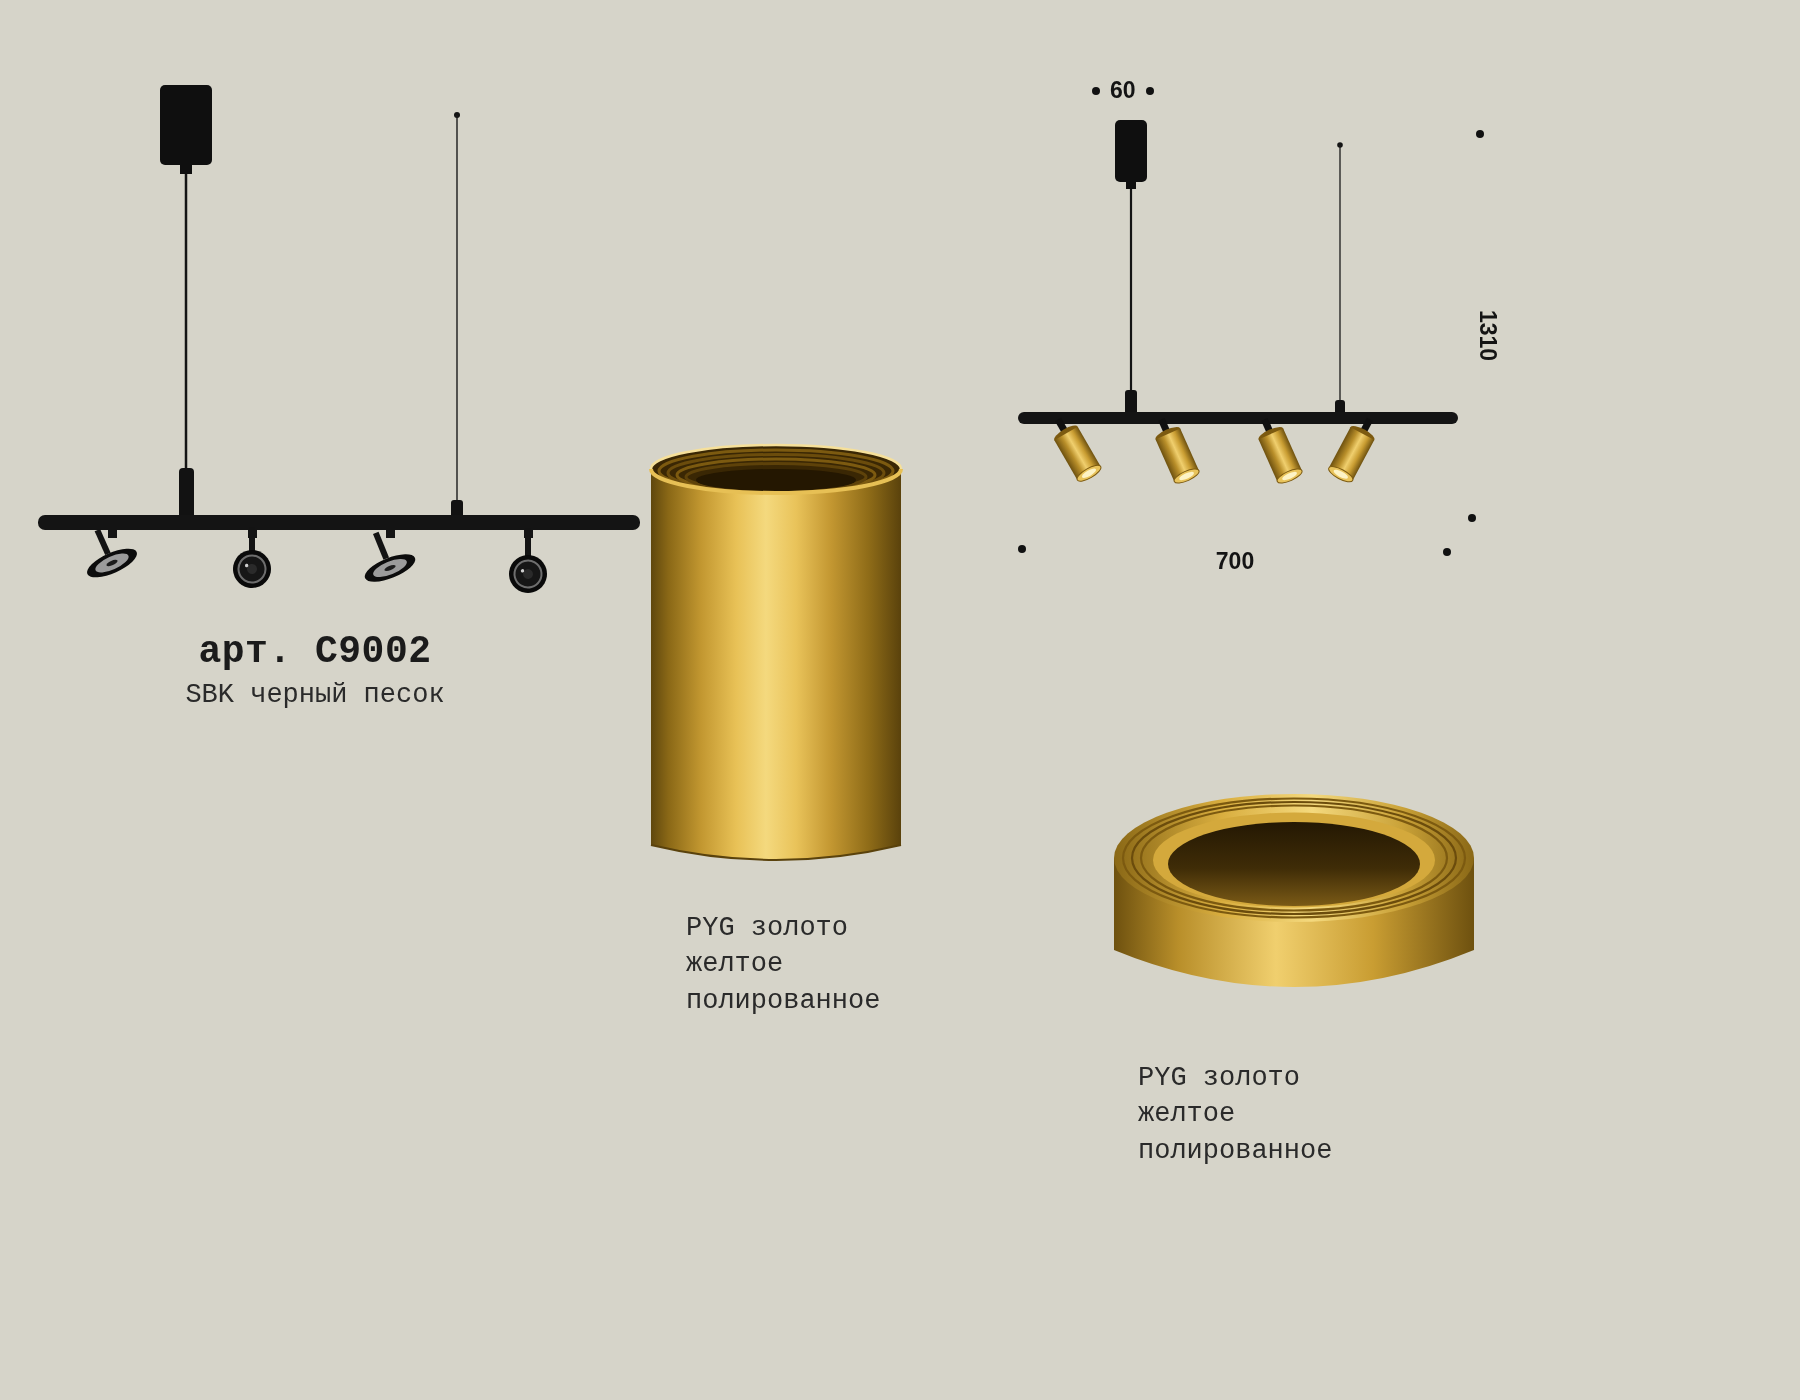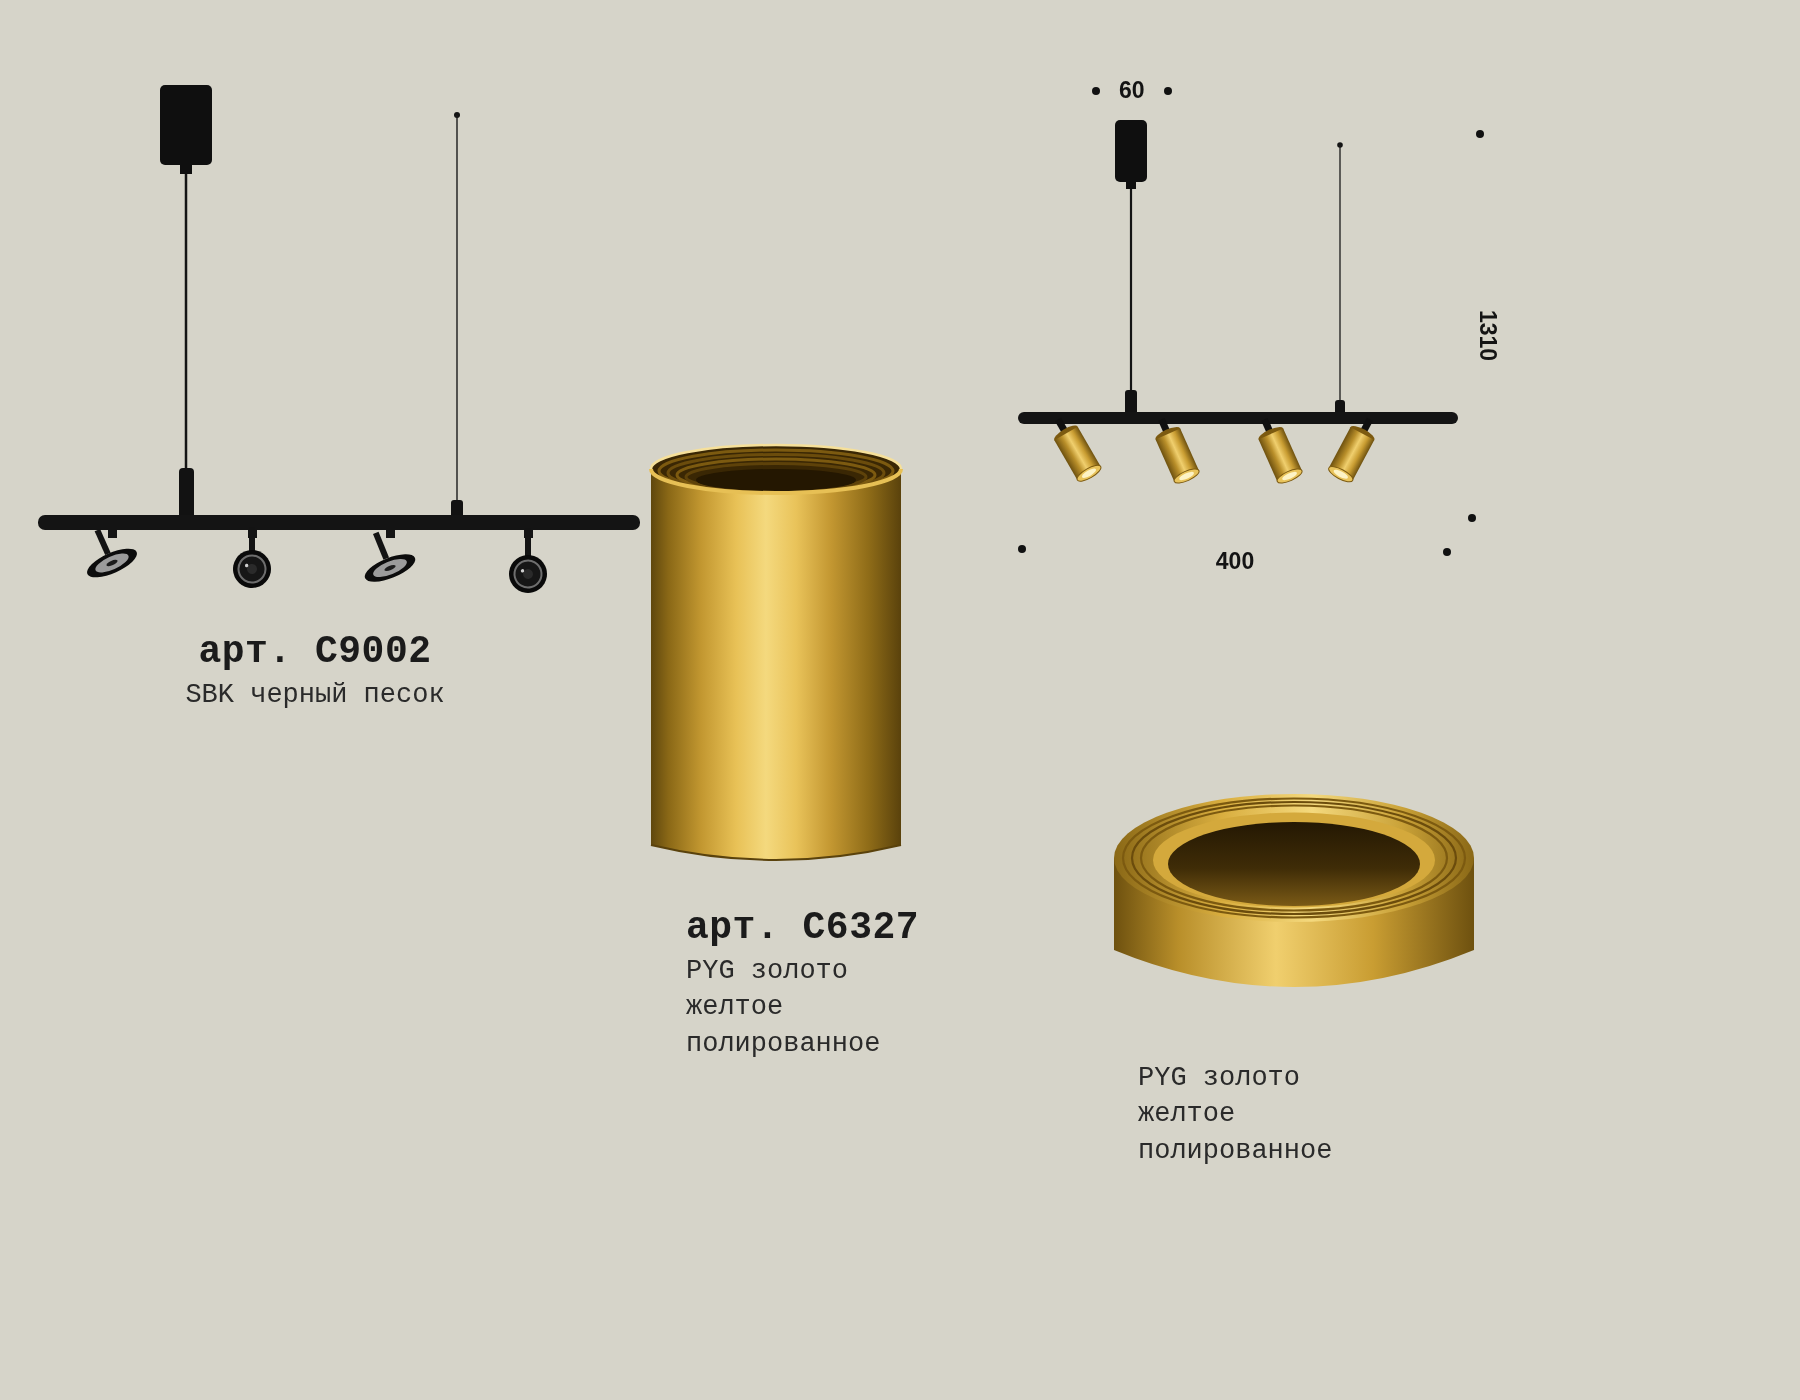--- a/index.html
+++ b/index.html
@@ -8,21 +8,21 @@
     background:#d6d4c9;
     font-family:"Liberation Sans", sans-serif;
     position:relative;
     overflow:hidden;
   }
   .abs { position:absolute;font-family:Liberation Mono, monospace; }
   .art-label { font-size:38px; font-weight:800; color:#1b1b1b; letter-spacing:.5px; }
   .finish-label { font-size:27px; color:#2a2a2a; margin-top:4px; line-height:1.35; }
   .center { text-align:center; }
   .dim { position:absolute; font-size:23px; font-weight:600; color:#141414; }
-  .dim-60 { display:flex; align-items:center; gap:19px; }
+  .dim-60 { display:flex; align-items:center; gap:10px; }
   .dot { width:8px; height:8px; background:#111; border-radius:50%; display:inline-block; }
   .dot-abs { position:absolute; width:8px; height:8px; background:#111; border-radius:50%; }
   .rot90 { transform:rotate(90deg); }
   figure { position:absolute; }
 </style>
 </head>
 <body>
 
 <figure style="left:25px; top:70px; width:625px; height:560px;">
   <svg width="625" height="560" viewBox="0 0 625 560">
@@ -110,21 +110,20 @@
     <ellipse cx="131" cy="38" rx="99" ry="16" fill="none" stroke="#7c5a10" stroke-width="3"></ellipse>
     <ellipse cx="131" cy="40" rx="90" ry="13.5" fill="none" stroke="#5e420a" stroke-width="3"></ellipse>
     <ellipse cx="131" cy="43" rx="80" ry="11" fill="#241701"></ellipse>
 
     <path d="M6,32 A125 24 0 0 0 256,32" fill="none" stroke="#e7c055" stroke-width="4"></path>
     <path d="M6,32 A125 24 0 0 1 256,32" fill="none" stroke="#f6e09a" stroke-width="2.5"></path>
   </svg>
 </figure>
 
 <div class="abs" style="left:686px; top:906px; width:270px;">
-  <div class="art-label">арт. C6327</div>
   <div class="finish-label" style="max-width:255px;">PYG золото желтое полированное</div>
 </div>
 
 <figure style="left:1000px; top:100px; width:480px; height:480px;">
   <svg width="480" height="480" viewBox="0 0 480 480">
     <defs>
       <linearGradient id="goldSpot" x1="0" y1="0" x2="1" y2="0">
         <stop offset="0" stop-color="#6e510f"></stop>
         <stop offset="0.3" stop-color="#b98f2a"></stop>
         <stop offset="0.52" stop-color="#f0cf6e"></stop>
@@ -184,21 +183,21 @@
   <span>60</span>
   <span class="dot"></span>
 </div>
 
 <span class="dot-abs" style="left:1476px; top:130px;"></span>
 <span class="dot-abs" style="left:1468px; top:514px;"></span>
 <div class="dim rot90 center" style="left:1455px; top:322px; width:64px;">1310</div>
 
 <span class="dot-abs" style="left:1018px; top:545px;"></span>
 <span class="dot-abs" style="left:1443px; top:548px;"></span>
-<div class="dim center" style="left:1190px; top:548px; width:90px;">400</div>
+<div class="dim center" style="left:1190px; top:548px; width:90px;">700</div>
 
 <figure style="left:1108px; top:758px; width:372px; height:312px;">
   <svg width="372" height="312" viewBox="0 0 372 312">
     <defs>
       <linearGradient id="goldB" x1="0" y1="0" x2="1" y2="0">
         <stop offset="0" stop-color="#6e510f"></stop>
         <stop offset="0.18" stop-color="#b98f2a"></stop>
         <stop offset="0.45" stop-color="#f0cf6e"></stop>
         <stop offset="0.72" stop-color="#c99d32"></stop>
         <stop offset="1" stop-color="#6e510f"></stop>

